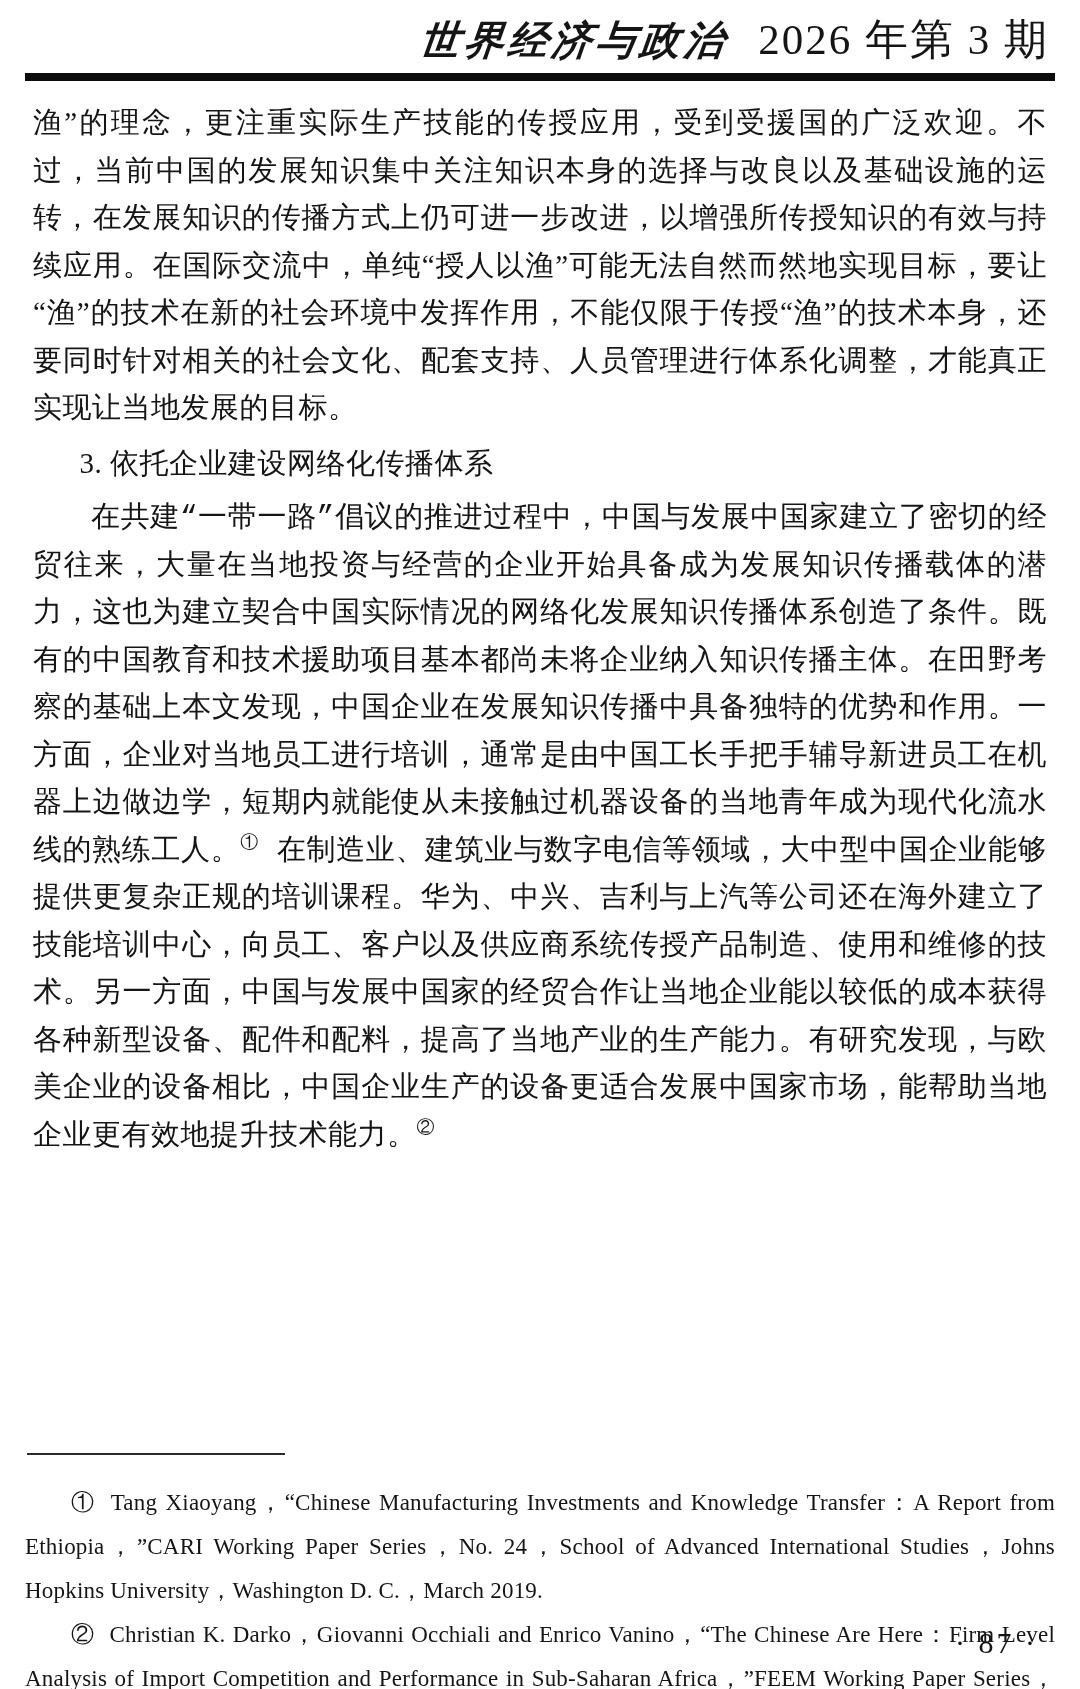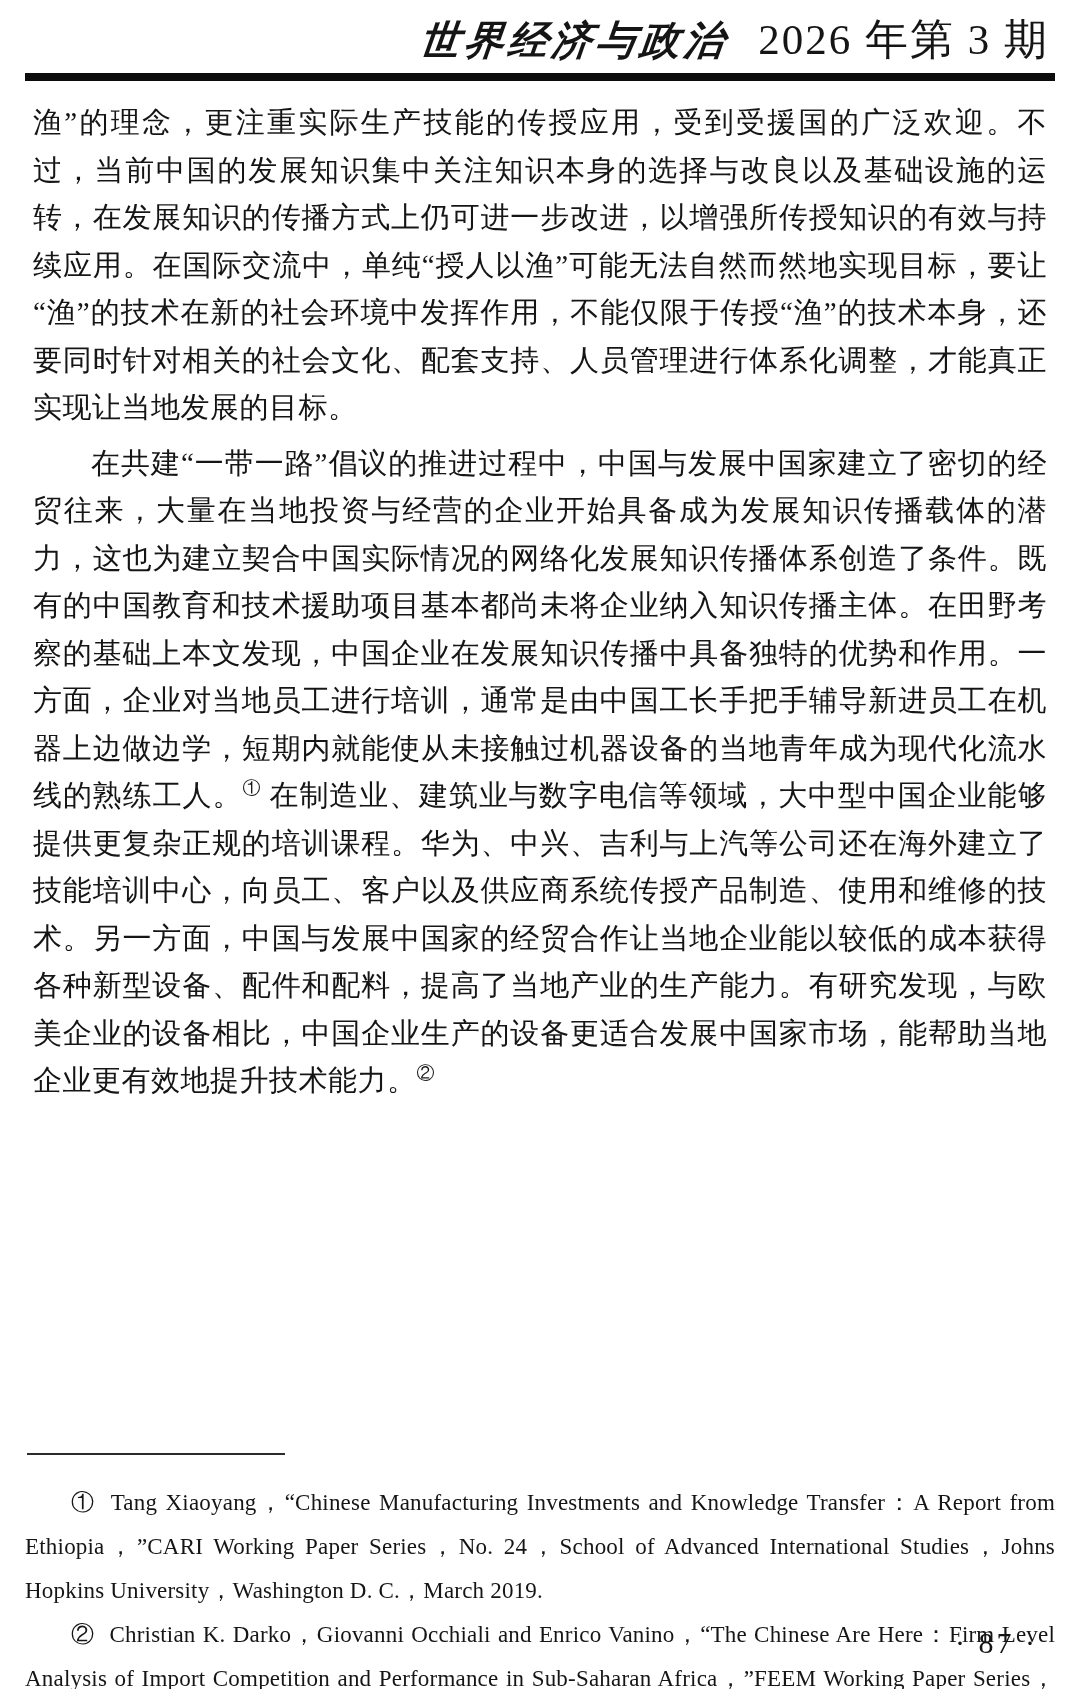--- a/index.html
+++ b/index.html
@@ -50,21 +50,21 @@
     text-align: justify;
     text-justify: inter-ideograph;
     letter-spacing: 0.5px;
   }
   .article p, .article h3 {
     margin: 8px;
     padding: 0;
     font-size: 29px;
     font-weight: 400;
   }
-  .indent { text-indent: 2em; }
+  .indent { text-indent: 2em; font-family: Liberation Mono, monospace; }
   .section-heading { text-indent: 1.6em; }
   sup.fn-ref {
     font-size: 0.62em;
     line-height: 0;
     vertical-align: super;
   }
   
   .footnote-area {
     position: absolute;
     left: 25px;
@@ -101,20 +101,21 @@
 <div class="page">
 
   <header class="page-header">
     <span class="journal-name">世界经济与政治</span>
     <span class="issue">2026 年第 3 期</span>
   </header>
   <div class="header-rule"></div>
 
   <article id="article" class="article">
       <p class="body-para"><span>渔”的理念，更注重实际生产技能的传授应用，受到受援国的广泛欢迎。不过，当前中国的发展知识集中关注知识本身的选择与改良以及基础设施的运转，在发展知识的传播方式上仍可进一步改进，以增强所传授知识的有效与持续应用。在国际交流中，单纯“授人以渔”可能无法自然而然地实现目标，要让“渔”的技术在新的社会环境中发挥作用，不能仅限于传授“渔”的技术本身，还要同时针对相关的社会文化、配套支持、人员管理进行体系化调整，才能真正实现让当地发展的目标。</span></p>
+      <h3 class="section-heading"><span>3. 依托企业建设网络化传播体系</span></h3>
       <p class="body-para indent"><span>在共建“一带一路”倡议的推进过程中，中国与发展中国家建立了密切的经贸往来，大量在当地投资与经营的企业开始具备成为发展知识传播载体的潜力，这也为建立契合中国实际情况的网络化发展知识传播体系创造了条件。既有的中国教育和技术援助项目基本都尚未将企业纳入知识传播主体。在田野考察的基础上本文发现，中国企业在发展知识传播中具备独特的优势和作用。一方面，企业对当地员工进行培训，通常是由中国工长手把手辅导新进员工在机器上边做边学，短期内就能使从未接触过机器设备的当地青年成为现代化流水线的熟练工人。</span><sup class="fn-ref">①</sup><span> 在制造业、建筑业与数字电信等领域，大中型中国企业能够提供更复杂正规的培训课程。华为、中兴、吉利与上汽等公司还在海外建立了技能培训中心，向员工、客户以及供应商系统传授产品制造、使用和维修的技术。另一方面，中国与发展中国家的经贸合作让当地企业能以较低的成本获得各种新型设备、配件和配料，提高了当地产业的生产能力。有研究发现，与欧美企业的设备相比，中国企业生产的设备更适合发展中国家市场，能帮助当地企业更有效地提升技术能力。</span><sup class="fn-ref">②</sup></p>
     </article>
 
   <section class="footnote-area">
     <div class="footnote-sep"></div>
     <div id="footnotes">
         <p class="footnote"><span class="fn-marker">①</span><span>Tang Xiaoyang，“Chinese Manufacturing Investments and Knowledge Transfer：A Report from Ethiopia，”CARI Working Paper Series，No. 24，School of Advanced International Studies，Johns Hopkins University，Washington D. C.，March 2019.</span></p>
         <p class="footnote"><span class="fn-marker">②</span><span>Christian K. Darko，Giovanni Occhiali and Enrico Vanino，“The Chinese Are Here：Firm Level Analysis of Import Competition and Performance in Sub-Saharan Africa，”FEEM Working Paper Series，No. 014. 2018，Milano，April 2018.</span></p>
       </div>
   </section>

